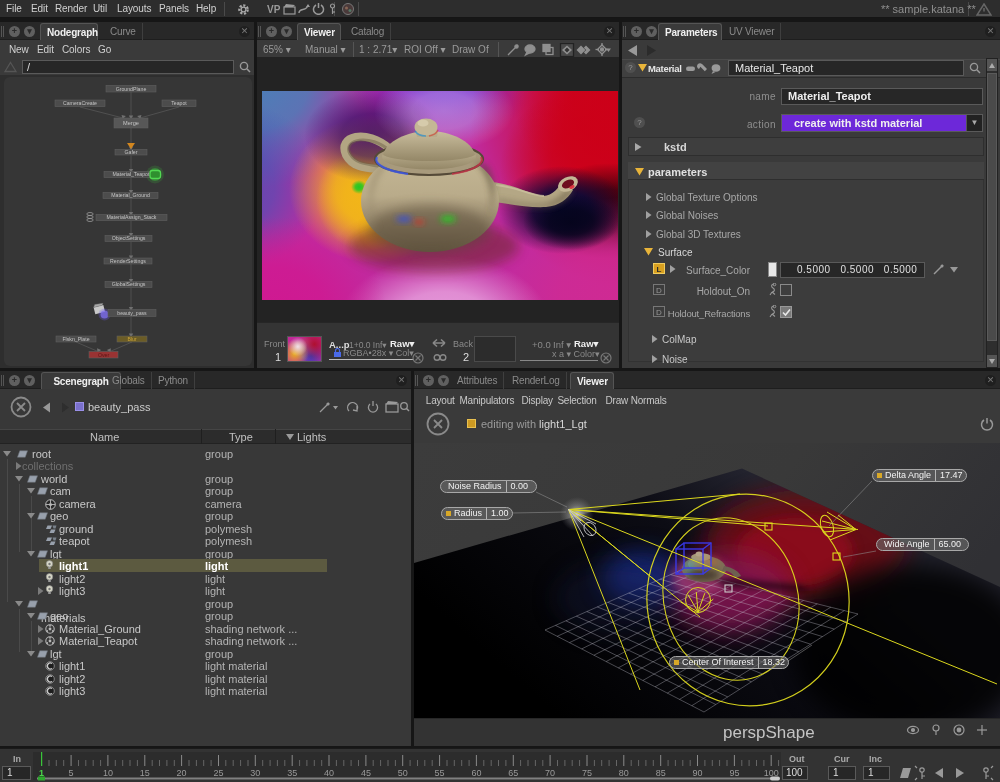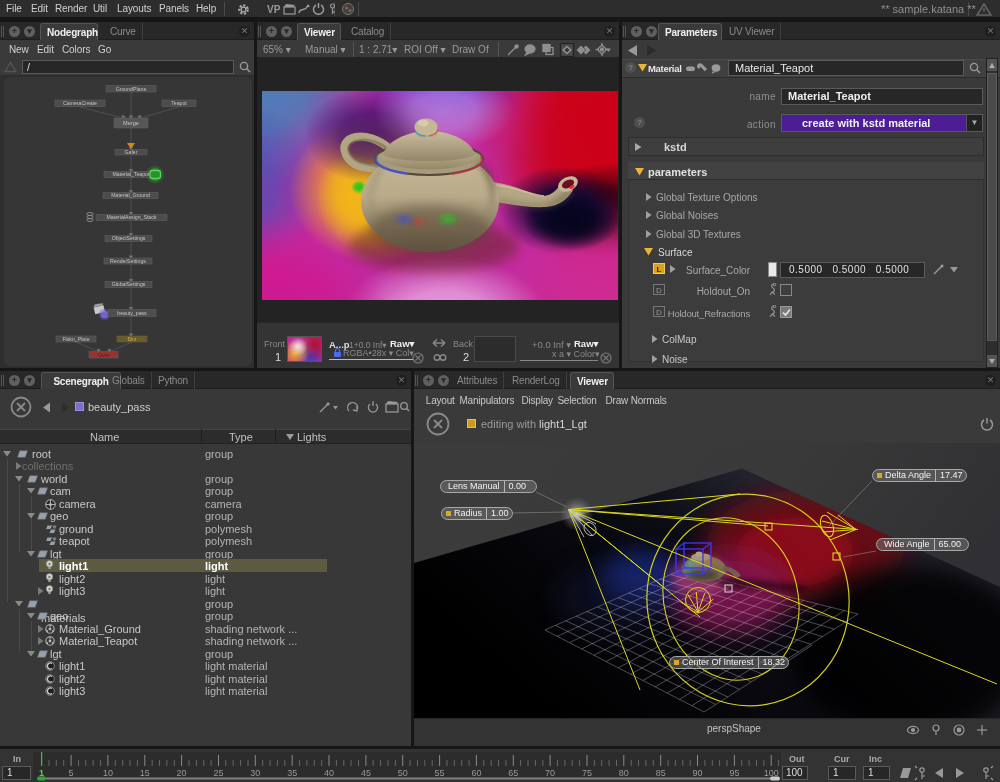--- a/index.html
+++ b/index.html
@@ -408,21 +408,21 @@
     </svg>
     <div class="fld" style="left:106px;top:38px;width:236px;height:16px;line-height:14px;padding-left:6px;color:#e8e8e8;">Material_Teapot</div>
     <svg class="abs" style="left:346px;top:39px;" width="14" height="14" viewBox="0 0 14 14">
       <circle cx="6" cy="6" r="3.6" fill="none" stroke="#999" stroke-width="1.3"></circle>
       <line x1="8.8" y1="8.8" x2="12" y2="12" stroke="#999" stroke-width="1.5"></line>
     </svg>
     <div class="abs" style="left:104px;top:69px;width:50px;text-align:right;font-size:10px;letter-spacing:0.4px;color:#8f8f8f;">name</div>
     <div class="fld" style="left:159px;top:66px;width:202px;height:17px;line-height:15px;padding-left:6px;color:#efefef;font-weight:bold;">Material_Teapot</div>
     <div class="abs" style="left:12px;top:95px;width:11px;height:11px;border-radius:50%;background:#4f4f4f;color:#999;font-size:8px;text-align:center;line-height:11px;">?</div>
     <div class="abs" style="left:104px;top:97px;width:50px;text-align:right;font-size:10px;letter-spacing:0.4px;color:#8f8f8f;">action</div>
-    <div class="fld" style="left:159px;top:92px;width:202px;height:18px;line-height:16px;padding-left:20px;color:#efefef;font-weight:bold;background:#4c1d95;">create with kstd material</div>
+    <div class="fld" style="left:159px;top:92px;width:202px;height:18px;line-height:16px;padding-left:12px;color:#efefef;font-weight:bold;background:#6d28d9;">create with kstd material</div>
     <div class="abs" style="left:344px;top:93px;width:16px;height:16px;background:#222;border-left:1px solid #555;color:#aaa;font-size:8px;text-align:center;line-height:16px;">▼</div>
     <div class="abs" style="left:6px;top:115px;width:356px;height:19px;background:#3e3e3e;border:1px solid #2e2e2e;"></div>
     <svg class="abs" style="left:13px;top:121px;" width="7" height="8" viewBox="0 0 7 8">
       <path d="M0 0 L6.5 4 L0 8 Z" fill="#a8a8a8"></path>
     </svg>
     <span class="abs" style="left:24px;top:119px;font-size:11px;font-weight:bold;color:#d8d8d8;margin-left:18px;">kstd</span>
     <div class="abs" style="left:6px;top:140px;width:356px;height:200px;border:1px solid #323232;background:#3c3c3c;"></div>
     <div class="abs" style="left:6px;top:140px;width:356px;height:18px;background:#424242;border-bottom:1px solid #2e2e2e;"></div>
     <svg class="abs" style="left:13px;top:146px;" width="9" height="8" viewBox="0 0 9 8">
       <path d="M0 0 L9 0 L4.5 7.5 Z" fill="#e8b43a"></path>
@@ -443,21 +443,21 @@
     <svg class="abs" style="left:22px;top:226px;" width="9" height="8" viewBox="0 0 9 8">
       <path d="M0 0 L9 0 L4.5 7.5 Z" fill="#e8b43a"></path>
     </svg>
     <span class="abs" style="left:36px;top:225px;font-size:10px;color:#d8d8d8;">Surface</span>
     <div class="abs" style="left:31px;top:241px;width:12px;height:11px;background:#d8a020;border:1px solid #f0cc60;color:#2a2a2a;font-size:8px;font-weight:bold;text-align:center;line-height:11px;">L</div>
     <svg class="abs" style="left:48px;top:243px;" width="6" height="8" viewBox="0 0 6 8">
       <path d="M0 0 L5.5 4 L0 8 Z" fill="#a0a0a0"></path>
     </svg>
     <div class="abs" style="left:58px;top:243px;width:70px;text-align:right;font-size:10px;color:#a8a8a8;">Surface_Color</div>
     <div class="abs" style="left:146px;top:240px;width:9px;height:15px;background:#e8e8e8;border:1px solid #888;"></div>
-    <div class="fld" style="left:158px;top:240px;width:145px;height:16px;line-height:14px;padding-left:8px;color:#e0e0e0;font-size:10px;letter-spacing:0.5px;">0.5000&nbsp;&nbsp;&nbsp;0.5000&nbsp;&nbsp;&nbsp;0.5000</div>
+    <div class="fld" style="left:158px;top:240px;width:145px;height:16px;line-height:14px;padding-left:16px;color:#e0e0e0;font-size:10px;letter-spacing:0.5px;">0.5000&nbsp;&nbsp;&nbsp;0.5000&nbsp;&nbsp;&nbsp;0.5000</div>
     <svg class="abs" style="left:310px;top:241px;" width="13" height="13" viewBox="0 0 13 13">
       <line x1="2" y1="11" x2="11" y2="2" stroke="#999" stroke-width="1.4"></line>
       <circle cx="10" cy="3" r="1.5" fill="#999"></circle>
     </svg>
     <svg class="abs" style="left:328px;top:245px;" width="8" height="6" viewBox="0 0 8 6">
       <path d="M0 0 L8 0 L4 5.5 Z" fill="#999"></path>
     </svg>
     <div class="abs" style="left:31px;top:262px;width:12px;height:11px;background:none;border:1px solid #777;color:#999;font-size:8px;text-align:center;line-height:11px;">D</div>
     <div class="abs" style="left:58px;top:264px;width:70px;text-align:right;font-size:10px;color:#a8a8a8;">Holdout_On</div>
     <svg class="abs" style="left:146px;top:261px;" width="10" height="13" viewBox="0 0 10 13">
@@ -820,21 +820,21 @@
       <rect x="351" y="80" width="7" height="7" fill="none" stroke="#dcd81e" stroke-width="1.1"></rect>
       <rect x="419" y="110" width="7" height="7" fill="none" stroke="#dcd81e" stroke-width="1.1"></rect>
       <rect x="311" y="142" width="7" height="7" fill="none" stroke="#ccc" stroke-width="1.1"></rect>
       <line x1="98" y1="70" x2="152" y2="69" stroke="#909090" stroke-width="0.8" opacity="0.7"></line>
       <line x1="122" y1="49" x2="153" y2="64" stroke="#909090" stroke-width="0.8" opacity="0.7"></line>
       <line x1="458" y1="38" x2="415" y2="83" stroke="#909090" stroke-width="0.8" opacity="0.7"></line>
       <line x1="462" y1="108" x2="429" y2="114" stroke="#909090" stroke-width="0.8" opacity="0.7"></line>
       <line x1="374" y1="218" x2="398" y2="202" stroke="#909090" stroke-width="0.8" opacity="0.7"></line>
     </svg>
     <div class="pill" style="left:26px;top:109px;width:97px;">
-      <span class="lab" style="">Lens Manual</span>
+      <span class="lab" style="">Noise Radius</span>
       <span class="val">0.00</span>
     </div>
     <div class="pill" style="left:27px;top:136px;width:72px;">
       <span class="sq"></span>
       <span class="lab" style="padding-left:3px;">Radius</span>
       <span class="val">1.00</span>
     </div>
     <div class="pill" style="left:458px;top:98px;width:95px;">
       <span class="sq"></span>
       <span class="lab" style="padding-left:3px;">Delta Angle</span>
@@ -843,21 +843,21 @@
     <div class="pill" style="left:462px;top:167px;width:93px;">
       <span class="lab" style="">Wide Angle</span>
       <span class="val">65.00</span>
     </div>
     <div class="pill" style="left:255px;top:285px;width:120px;">
       <span class="sq"></span>
       <span class="lab" style="padding-left:3px;">Center Of Interest</span>
       <span class="val">18.32</span>
     </div>
     <div class="abs" style="left:0;top:347px;width:586px;height:28px;background:#333333;border-top:1px solid #272727;"></div>
-    <span class="abs" style="left:264px;top:352px;font-size:10px;color:#c4c4c4;padding-left:29px;">perspShape</span>
+    <span class="abs" style="left:280px;top:352px;font-size:17px;color:#c4c4c4;padding-left:29px;">perspShape</span>
     <svg class="abs" style="left:492px;top:352px;" width="88" height="14" viewBox="0 0 88 14">
 <g stroke="#999" fill="none" stroke-width="1.2">
 <ellipse cx="7" cy="7" rx="5.5" ry="3.6"></ellipse>
         <circle cx="7" cy="7" r="1.5" fill="#999"></circle>
 <circle cx="30" cy="5" r="3"></circle>
         <line x1="30" y1="8" x2="30" y2="12"></line>
 <circle cx="53" cy="7" r="5"></circle>
         <circle cx="53" cy="7" r="1.8" fill="#999"></circle>
 <line x1="76" y1="2" x2="76" y2="12"></line>
         <line x1="71" y1="7" x2="81" y2="7"></line>

